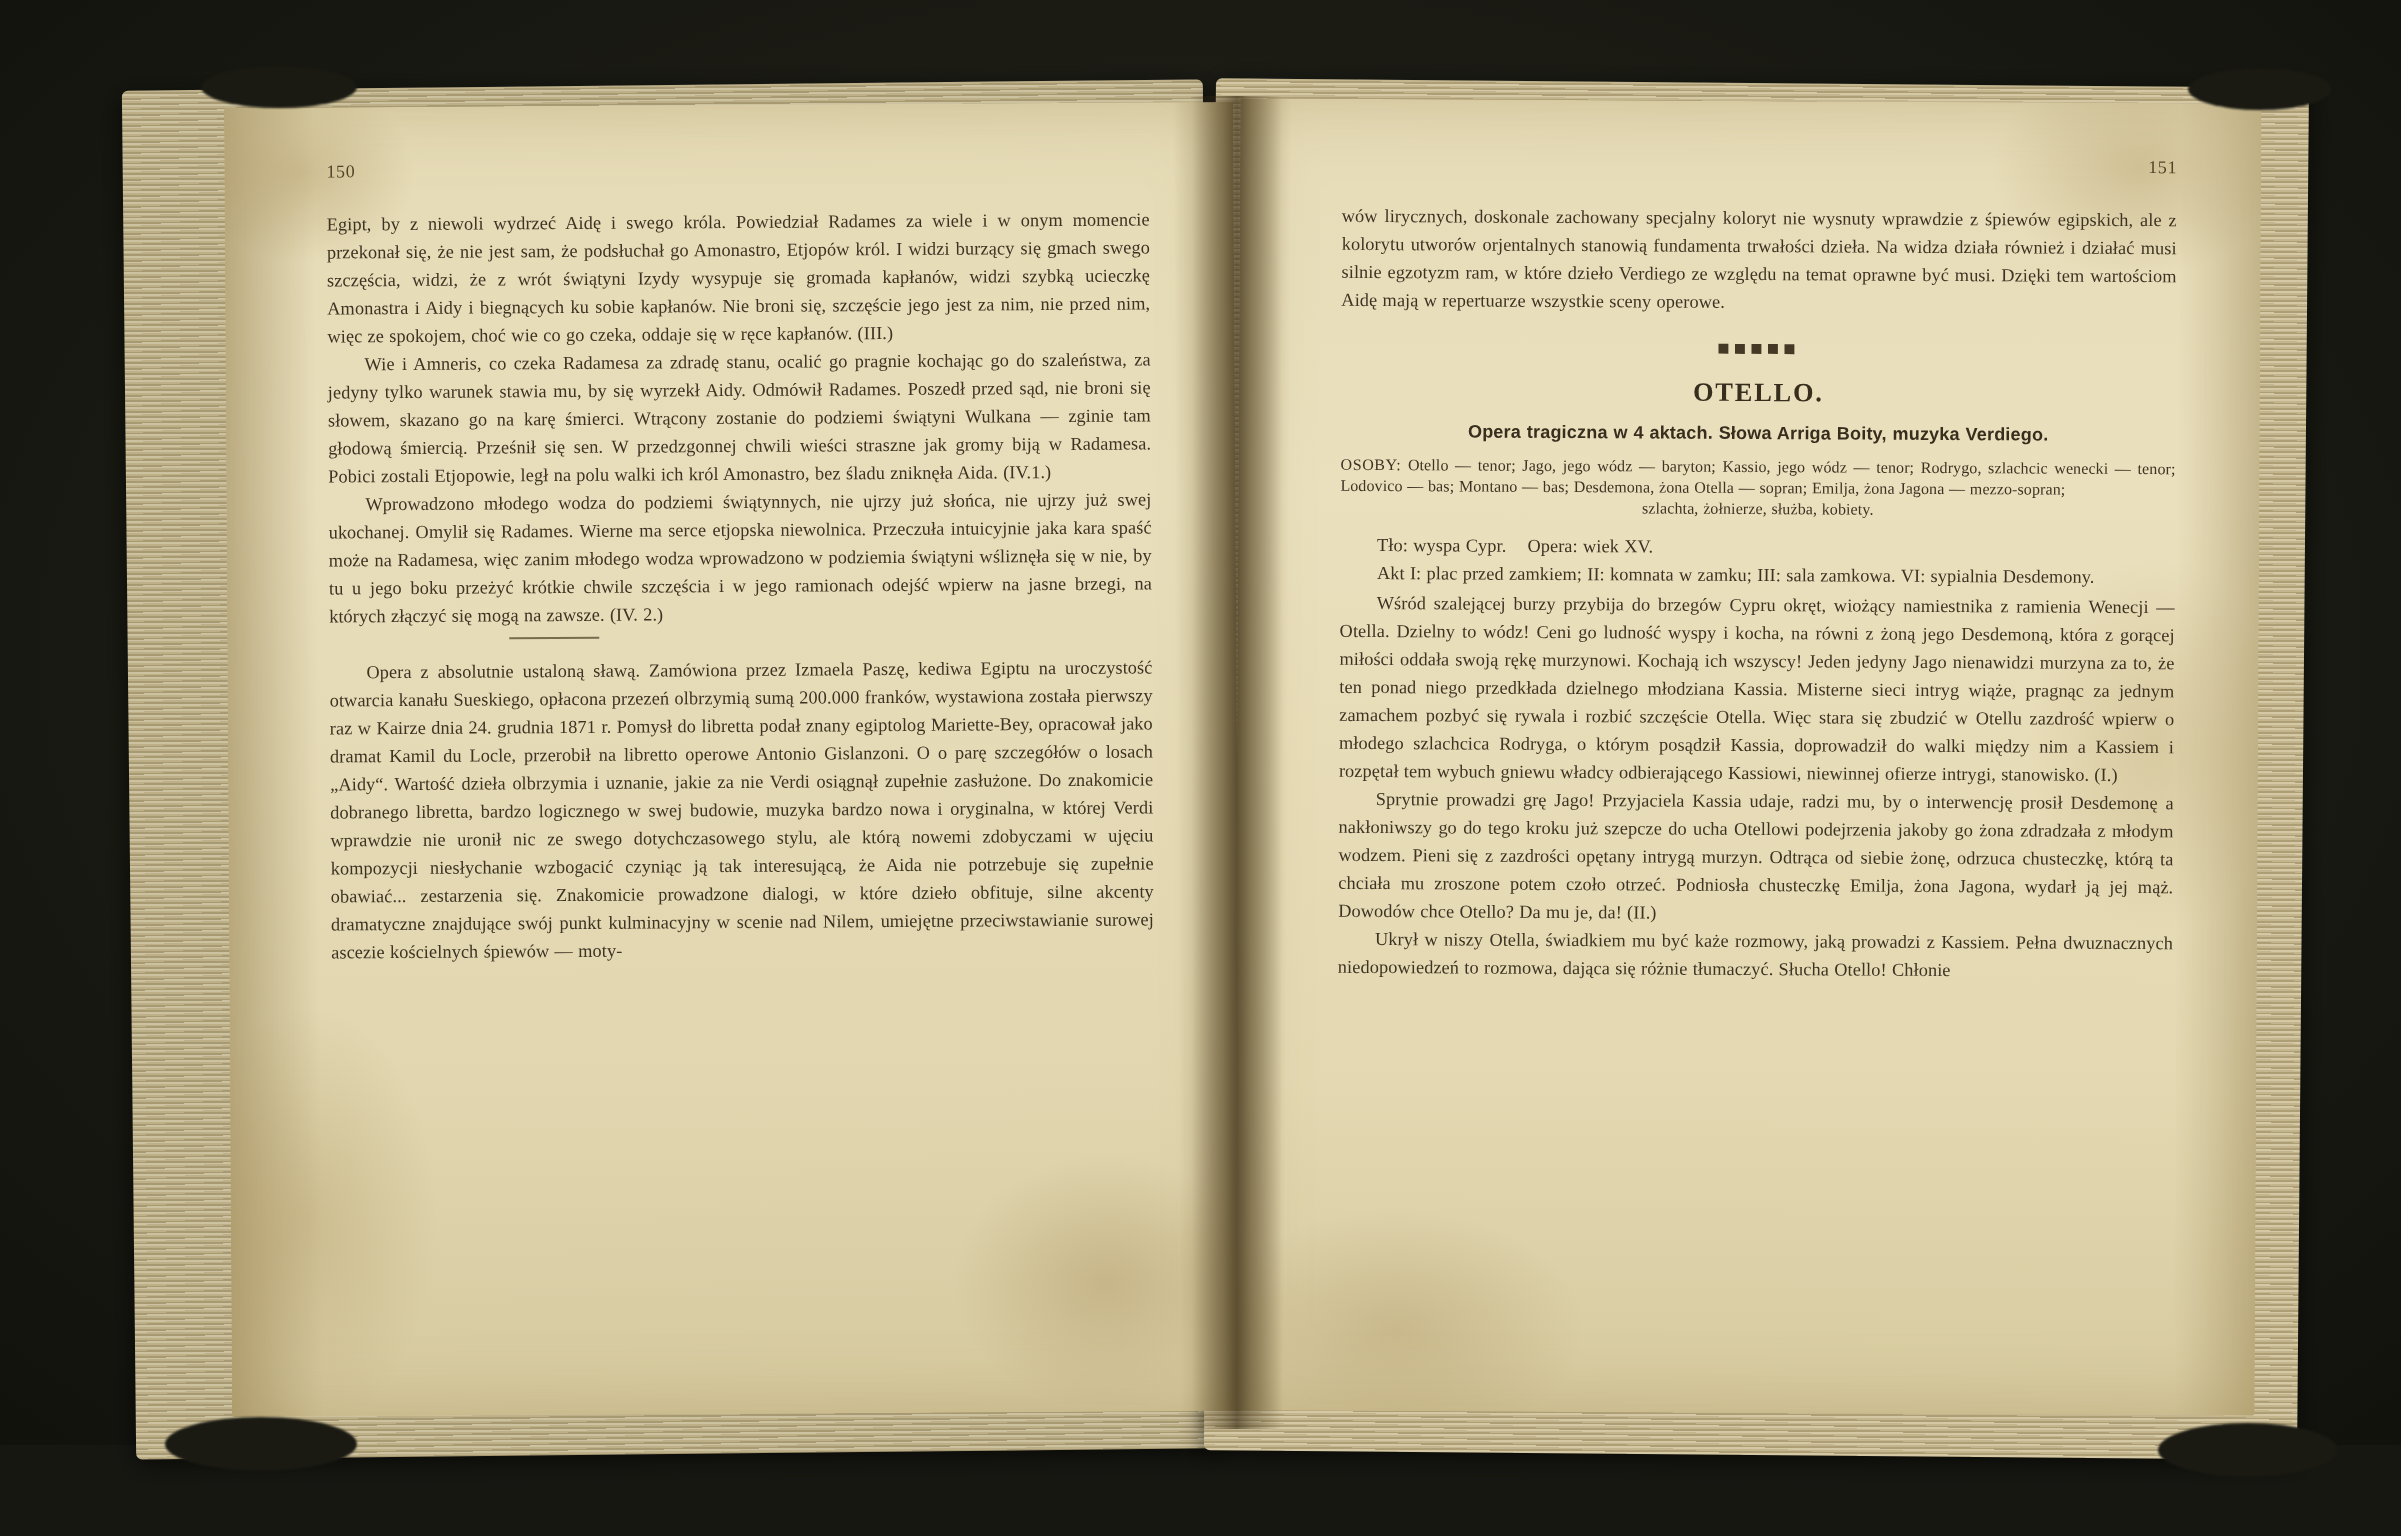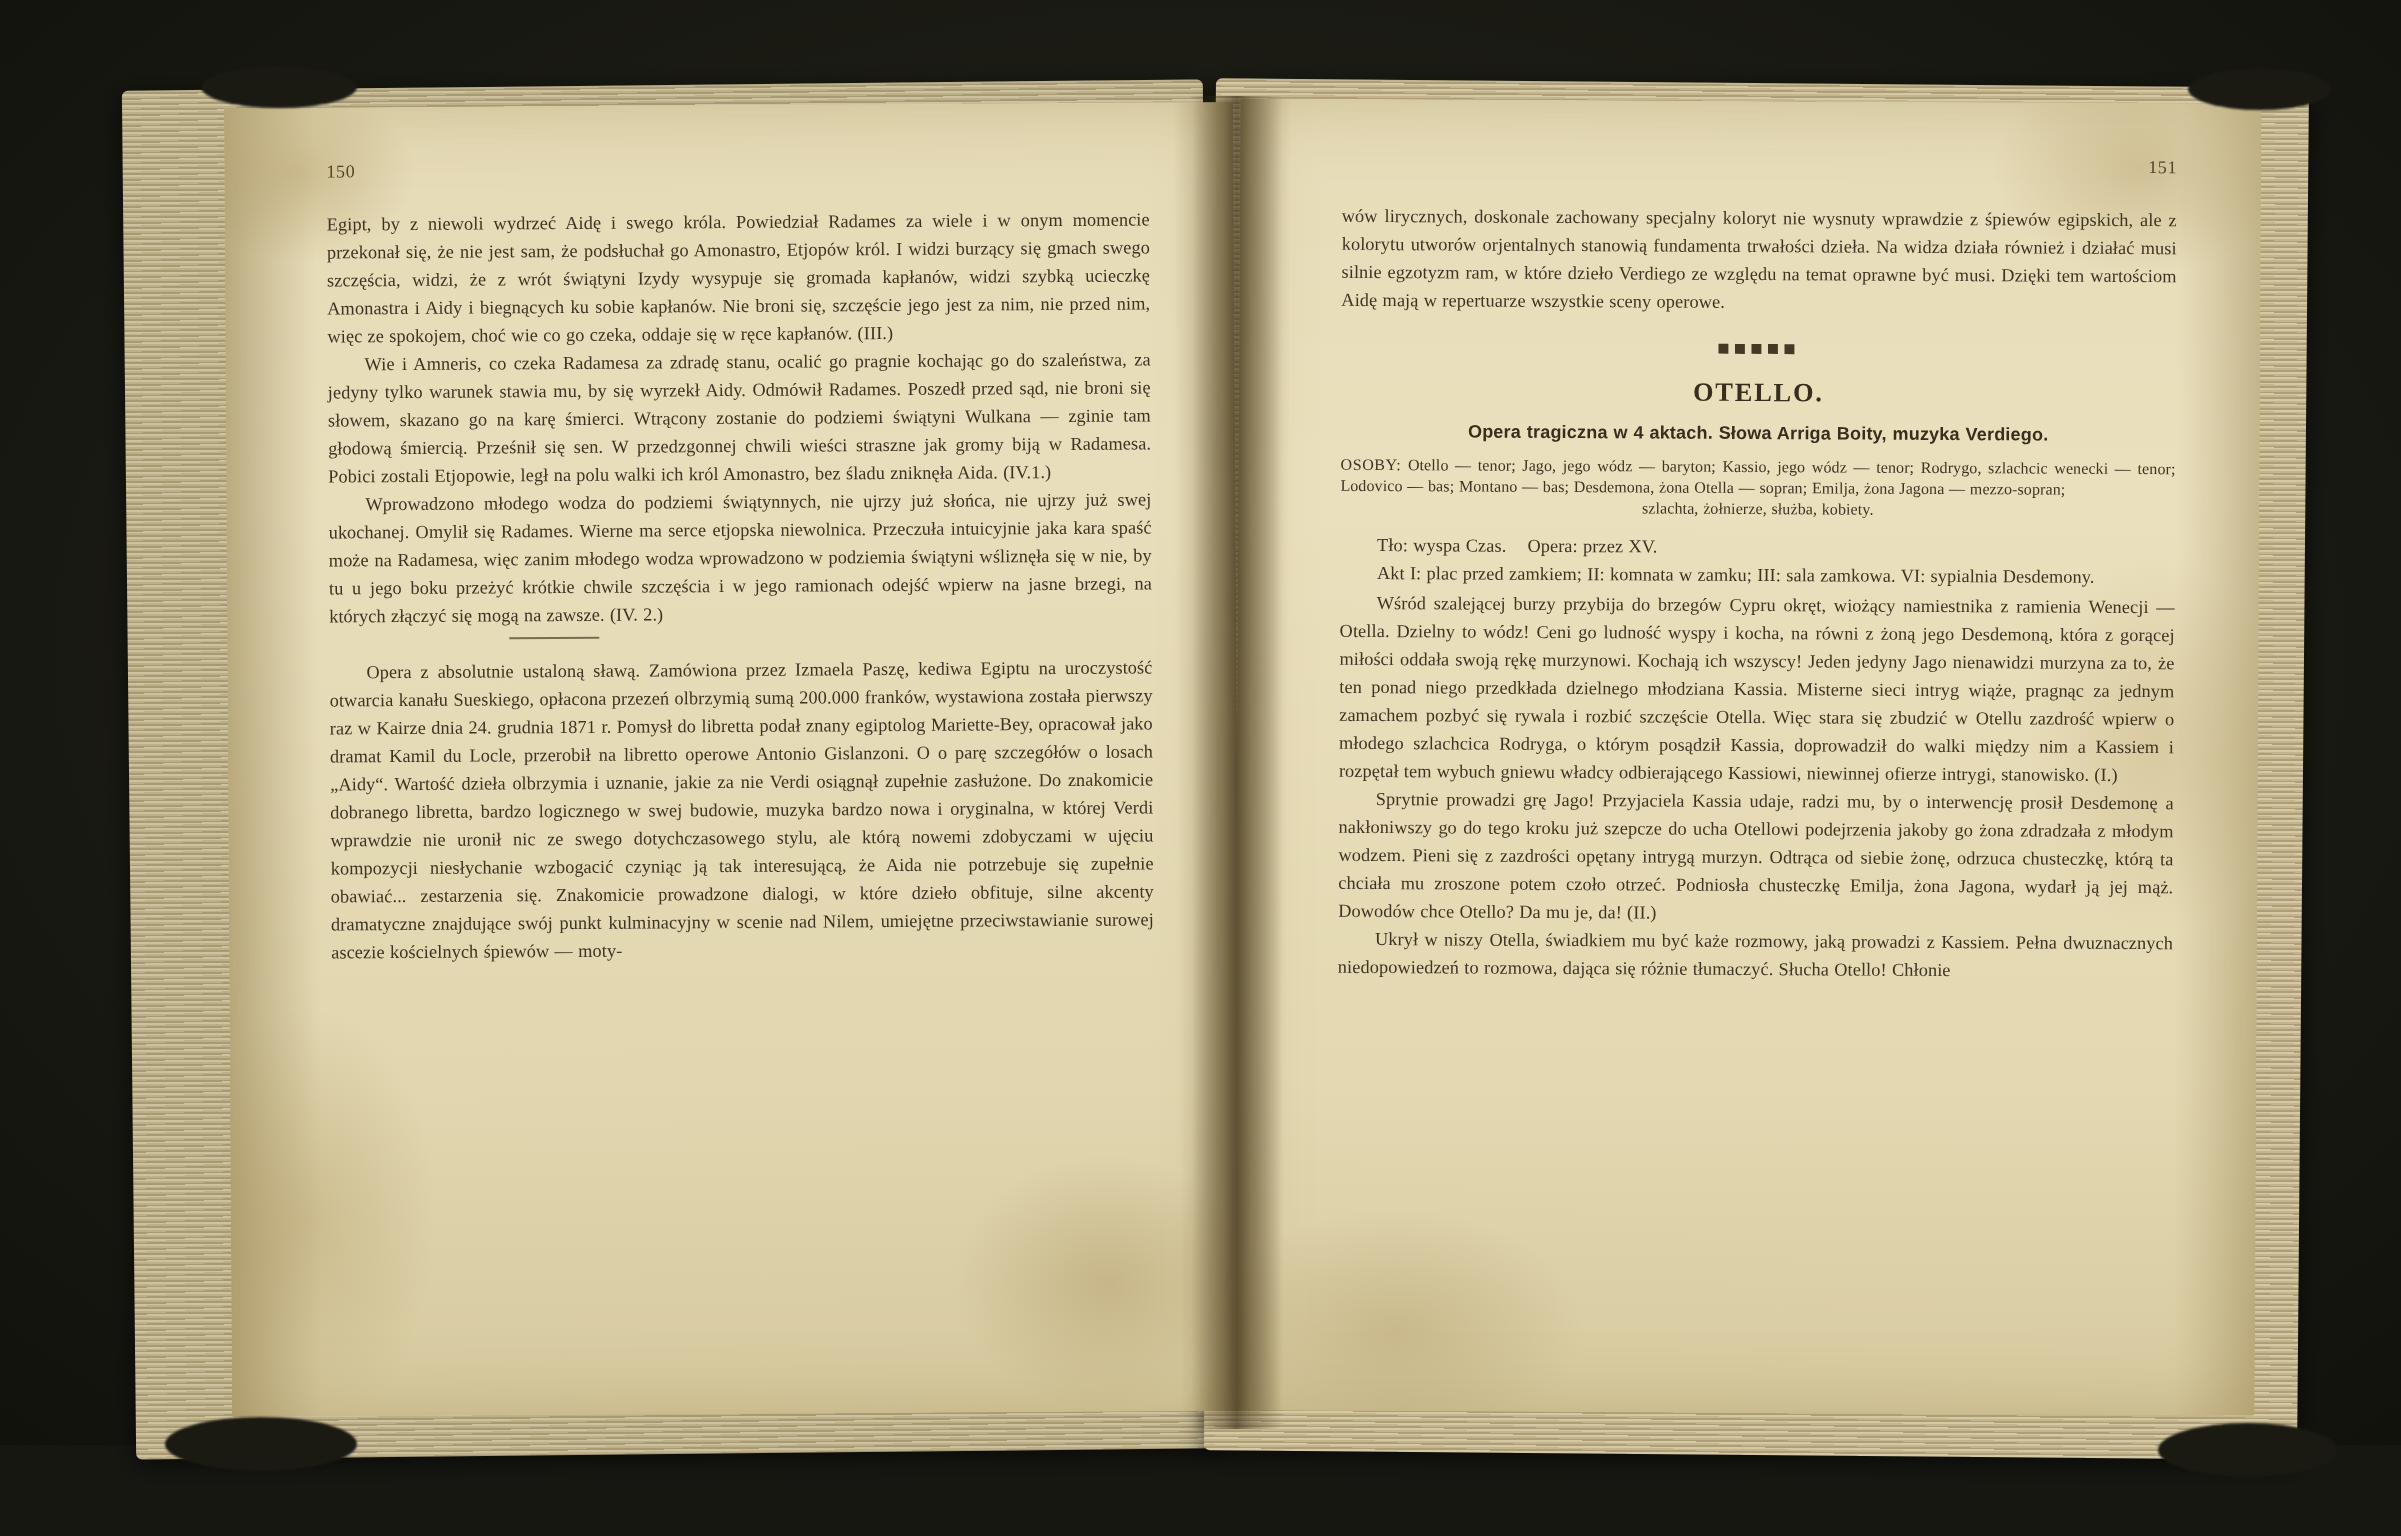--- a/index.html
+++ b/index.html
@@ -257,24 +257,24 @@
           <div class="opera-sub">Opera tragiczna w 4 aktach.   Słowa Arriga Boity, muzyka Verdiego.</div>
 
           <div class="cast">
             <span class="lbl">OSOBY:</span>
             <span>Otello — tenor; Jago, jego wódz — baryton; Kassio, jego wódz — tenor; Rodrygo, szlachcic wenecki — tenor; Lodovico — bas; Montano — bas; Desdemona, żona Otella — sopran; Emilja, żona Jagona — mezzo-sopran;</span>
             <span class="cast-last">szlachta, żołnierze, służba, kobiety.</span>
           </div>
 
           <div class="meta-line" style="margin-top:13.2px;">
             <b>Tło:</b>
-            <span>wyspa Czas.</span>
+            <span>wyspa Cypr.</span>
             &nbsp;&nbsp;
             <b>Opera:</b>
-            <span>przez XV.</span>
+            <span>wiek XV.</span>
           </div>
 
           <div class="meta-line">
             <b>Akt I:</b>
             <span>plac przed zamkiem; II: komnata w zamku; III: sala zamkowa. VI: sypialnia Desdemony.</span>
           </div>
 
           <p style="margin-top:2.4px;">Wśród szalejącej burzy przybija do brzegów Cypru okręt, wiożący namiestnika z ramienia Wenecji — Otella. Dzielny to wódz! Ceni go ludność wyspy i kocha, na równi z żoną jego Desdemoną, która z gorącej miłości oddała swoją rękę murzynowi. Kochają ich wszyscy! Jeden jedyny Jago nienawidzi murzyna za to, że ten ponad niego przedkłada dzielnego młodziana Kassia. Misterne sieci intryg wiąże, pragnąc za jednym zamachem pozbyć się rywala i rozbić szczęście Otella. Więc stara się zbudzić w Otellu zazdrość wpierw o młodego szlachcica Rodryga, o którym posądził Kassia, doprowadził do walki między nim a Kassiem i rozpętał tem wybuch gniewu władcy odbierającego Kassiowi, niewinnej ofierze intrygi, stanowisko. (I.)</p>
           <p>Sprytnie prowadzi grę Jago! Przyjaciela Kassia udaje, radzi mu, by o interwencję prosił Desdemonę a nakłoniwszy go do tego kroku już szepcze do ucha Otellowi podejrzenia jakoby go żona zdradzała z młodym wodzem. Pieni się z zazdrości opętany intrygą murzyn. Odtrąca od siebie żonę, odrzuca chusteczkę, którą ta chciała mu zroszone potem czoło otrzeć. Podniosła chusteczkę Emilja, żona Jagona, wydarł ją jej mąż. Dowodów chce Otello? Da mu je, da! (II.)</p>
           <p>Ukrył w niszy Otella, świadkiem mu być każe rozmowy, jaką prowadzi z Kassiem. Pełna dwuznacznych niedopowiedzeń to rozmowa, dająca się różnie tłumaczyć. Słucha Otello! Chłonie</p>

